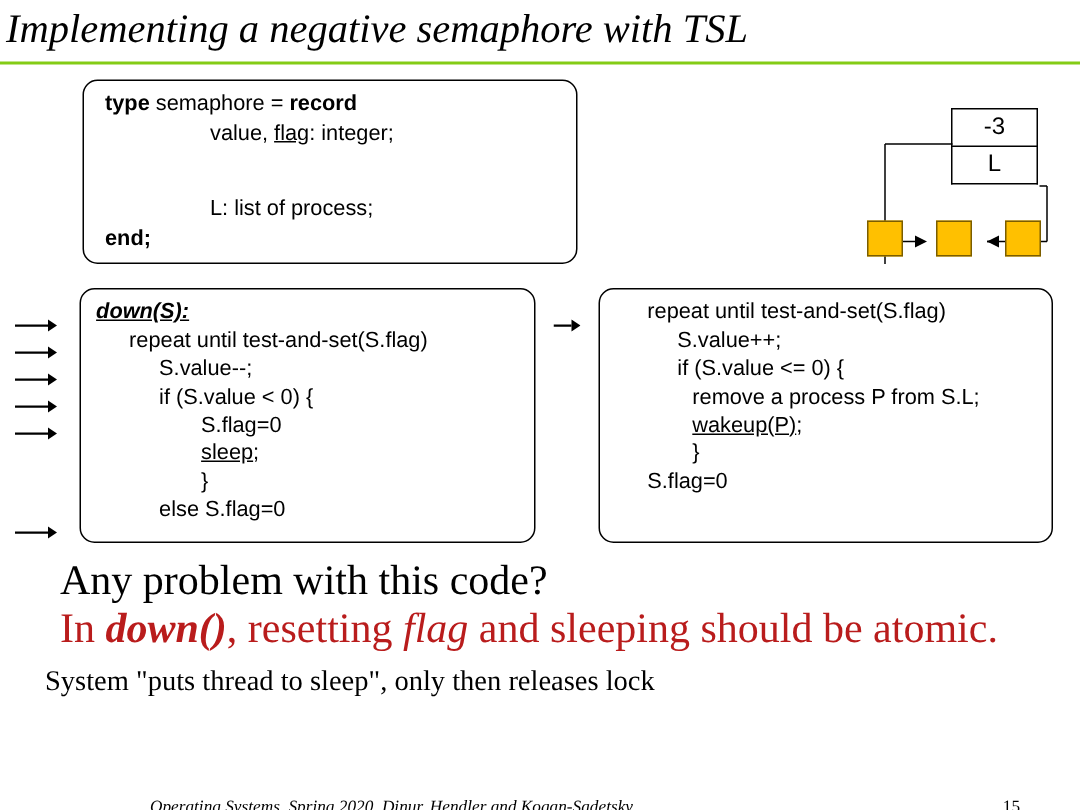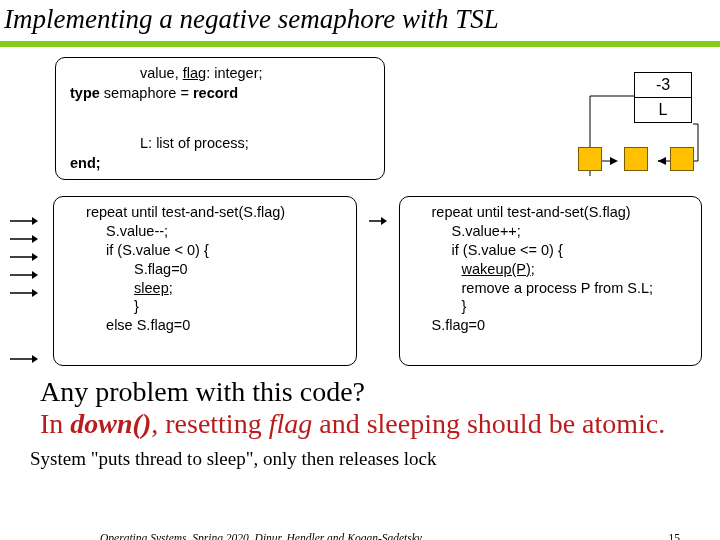--- a/index.html
+++ b/index.html
@@ -10,21 +10,21 @@
     font-family: Georgia, 'Times New Roman', serif;
     background: #fff;
     color: #000;
     position: relative;
     overflow: hidden;
   }
   .title {
     font-style: italic;
     font-size: 27px;
     padding: 4px 4px 6px 4px;
-    border-bottom: 6px solid #84cc16;
+    border-bottom: 2px solid #84cc16;
     font-family: Georgia, serif;
   }
   .top-area {
     display: flex;
     align-items: flex-start;
     padding: 10px 20px 0 55px;
     gap: 20px;
   }
   .type-box {
     border: 1px solid #000;
@@ -127,25 +127,25 @@
   .footer .src { position:absolute; left:100px; }
   .footer .pg { position:absolute; right:40px; font-style: normal;}
 </style>
 </head>
 <body>
 
 <div class="title">Implementing a negative semaphore with TSL</div>
 
 <div class="top-area">
   <div class="type-box">
+    <div>
+      <span class="kw">type</span><span> semaphore = </span><span class="kw">record</span>
+    </div>
     <div style="padding-left:70px;">
       <span>value, </span><span class="ul">flag</span><span>: integer;</span>
-    </div>
-    <div>
-      <span class="kw">type</span><span> semaphore = </span><span class="kw">record</span>
     </div>
     <div style="padding-left:70px;margin-top:31px;">
       <span>L</span><span>: list of process;</span>
     </div>
     <div><span class="kw">end;</span></div>
   </div>
 </div>
 
 <div class="sem-diagram">
   <div class="sem-vals">
@@ -207,42 +207,43 @@
     <div style="height:44px"></div>
     <div class="arrow-right">
         <svg width="28" height="14">
           <line x1="0" y1="7" x2="22" y2="7" stroke="#000" stroke-width="1.5"></line>
           <polygon points="22,3 22,11 28,7" fill="#000"></polygon>
         </svg>
       </div>
   </div>
 
   <div class="code-box left">
+    <div><span class="fn ul">down(S):</span></div>
     <span class="ind1">repeat until test-and-set(S.flag)</span>
     <span class="ind2">S.value--;</span>
     <span class="ind2">if (S.value &lt; 0) {</span>
     <span class="ind3">S.flag=0</span>
     <span class="ind3"><span class="ul">sleep</span><span>;</span></span>
     <span class="ind3">}</span>
     <span class="ind2">else S.flag=0</span>
   </div>
 
   <div style="width:18px; padding-top:18px;">
     <svg width="18" height="14">
         <line x1="0" y1="7" x2="12" y2="7" stroke="#000" stroke-width="1.5"></line>
         <polygon points="12,3 12,11 18,7" fill="#000"></polygon>
       </svg>
   </div>
 
   <div class="code-box right">
     <span class="ind1">repeat until test-and-set(S.flag)</span>
     <span class="ind2">S.value++;</span>
     <span class="ind2">if (S.value &lt;= 0) {</span>
+    <span class="ind2" style="padding-left:52px;">remove a process P from S.L;</span>
     <span class="ind2" style="padding-left:52px;"><span class="ul">wakeup(P)</span><span>;</span></span>
-    <span class="ind2" style="padding-left:52px;">remove a process P from S.L;</span>
     <span class="ind2" style="padding-left:52px;">}</span>
     <span class="ind1">S.flag=0</span>
   </div>
 </div>
 
 <div class="body-text">
   <div>Any problem with this code?</div>
   <div class="red">
     <span>In </span><span style="font-style:italic;font-weight:bold">down()</span><span>, resetting </span><span style="font-style:italic">flag</span><span> and sleeping should be atomic.</span>
   </div>

